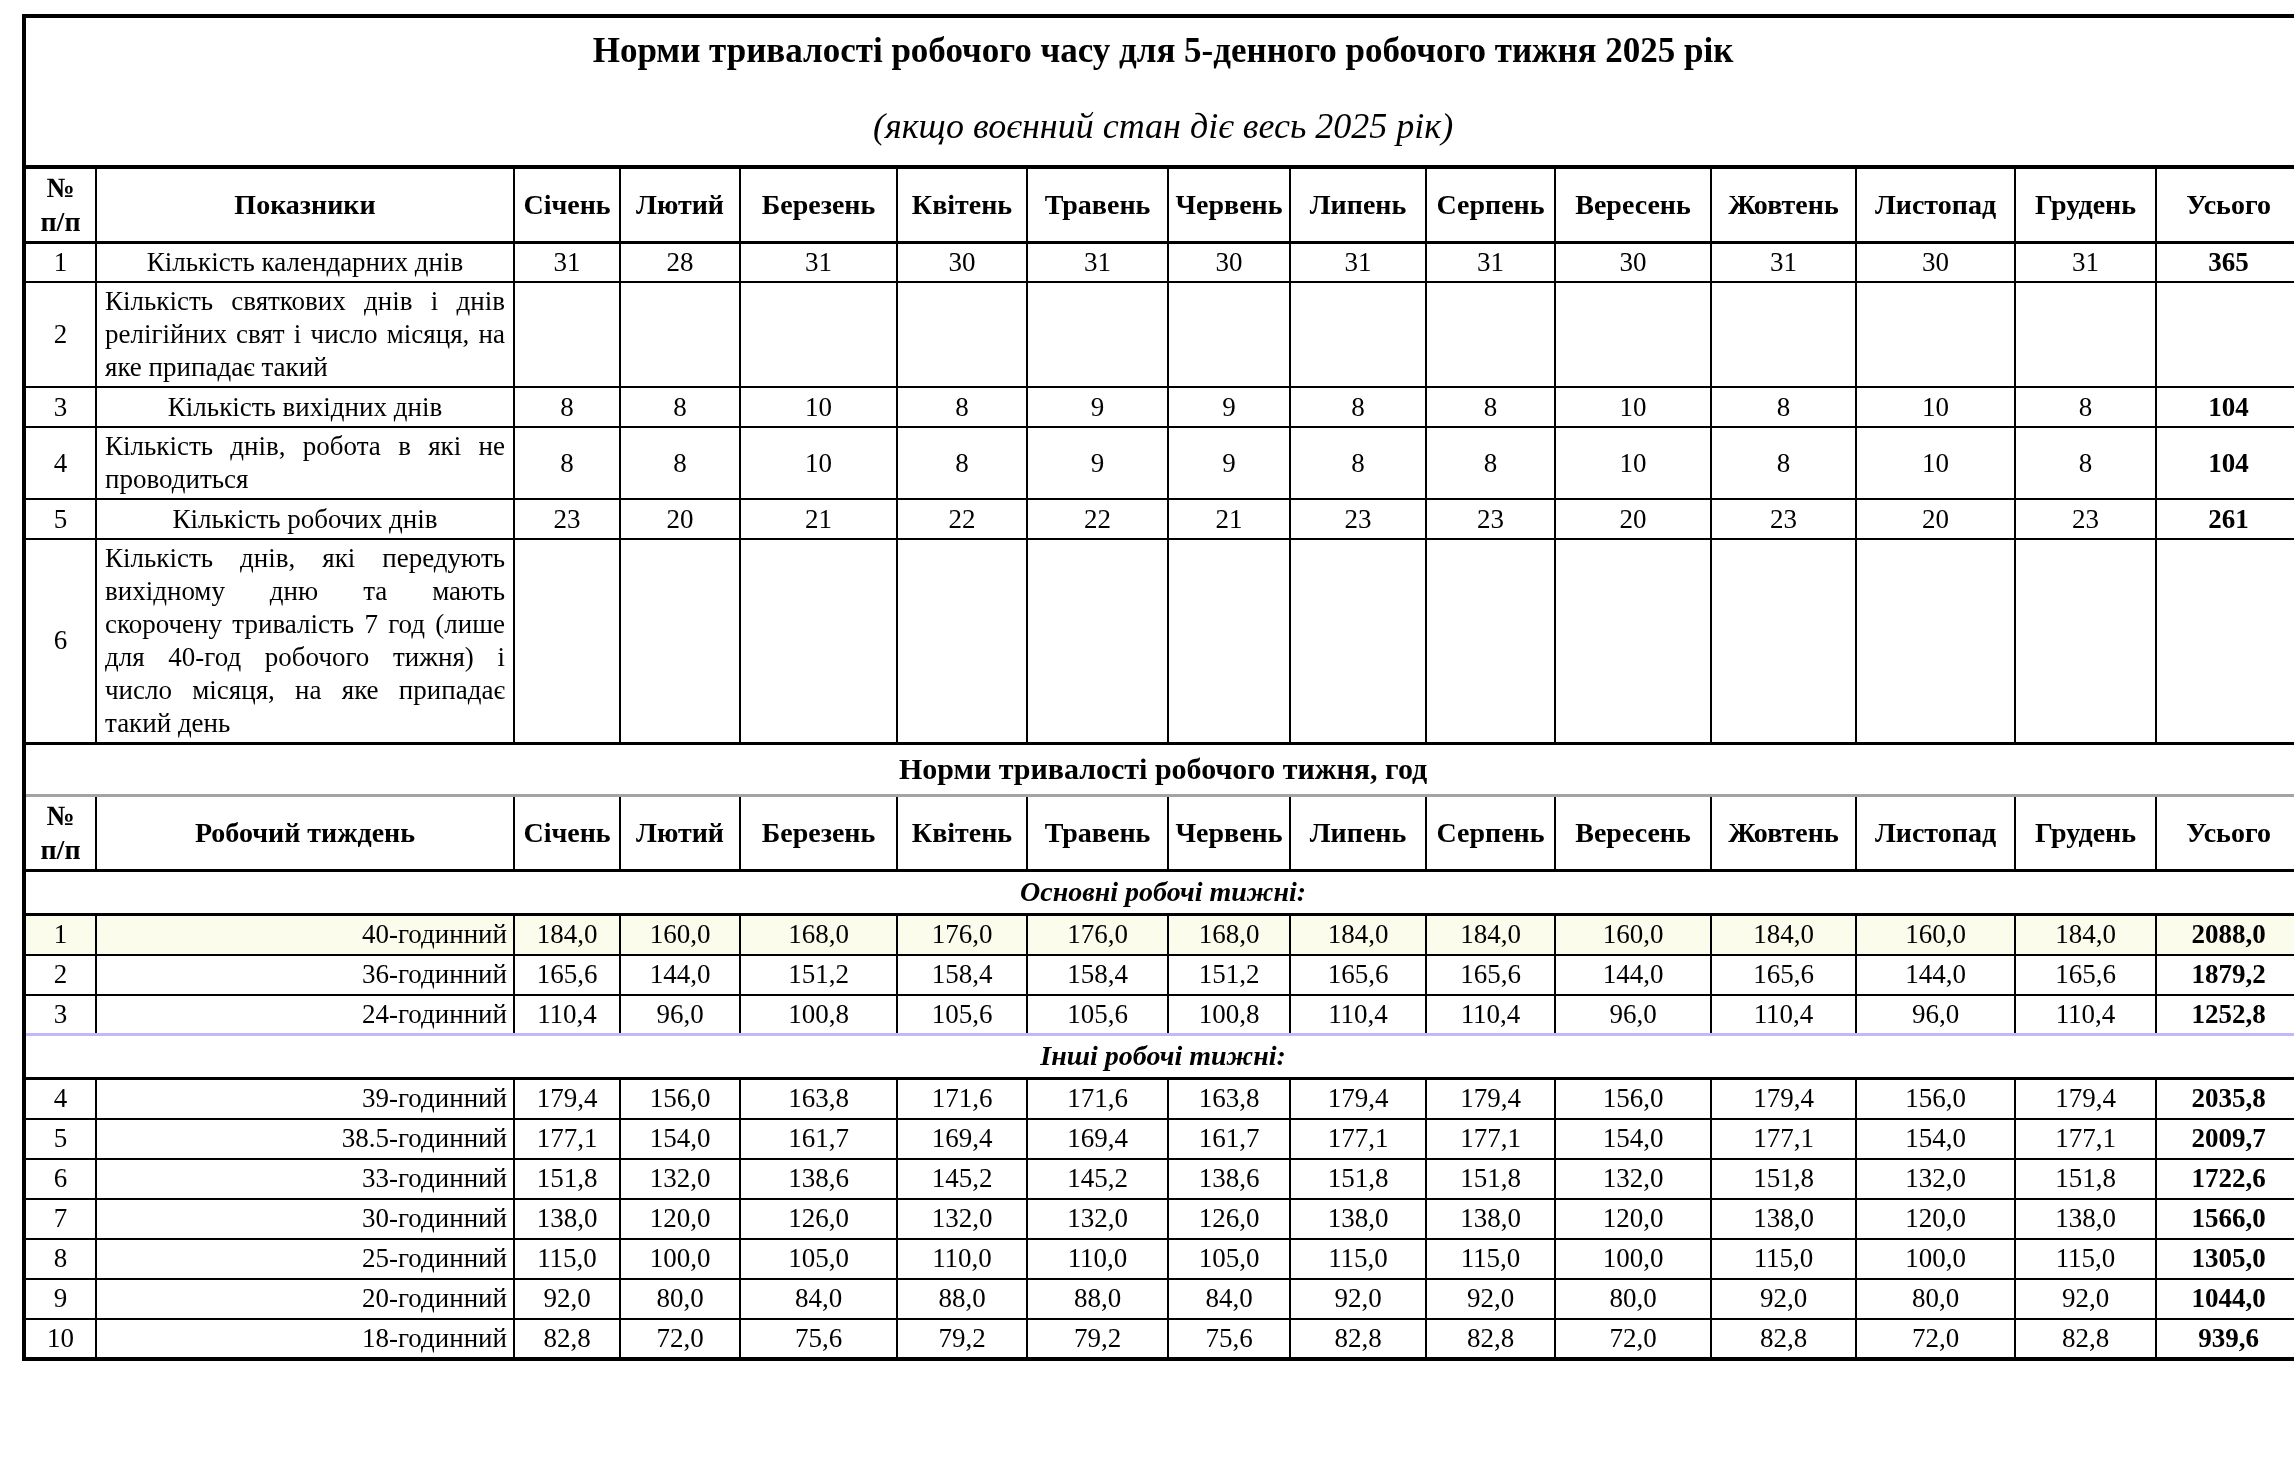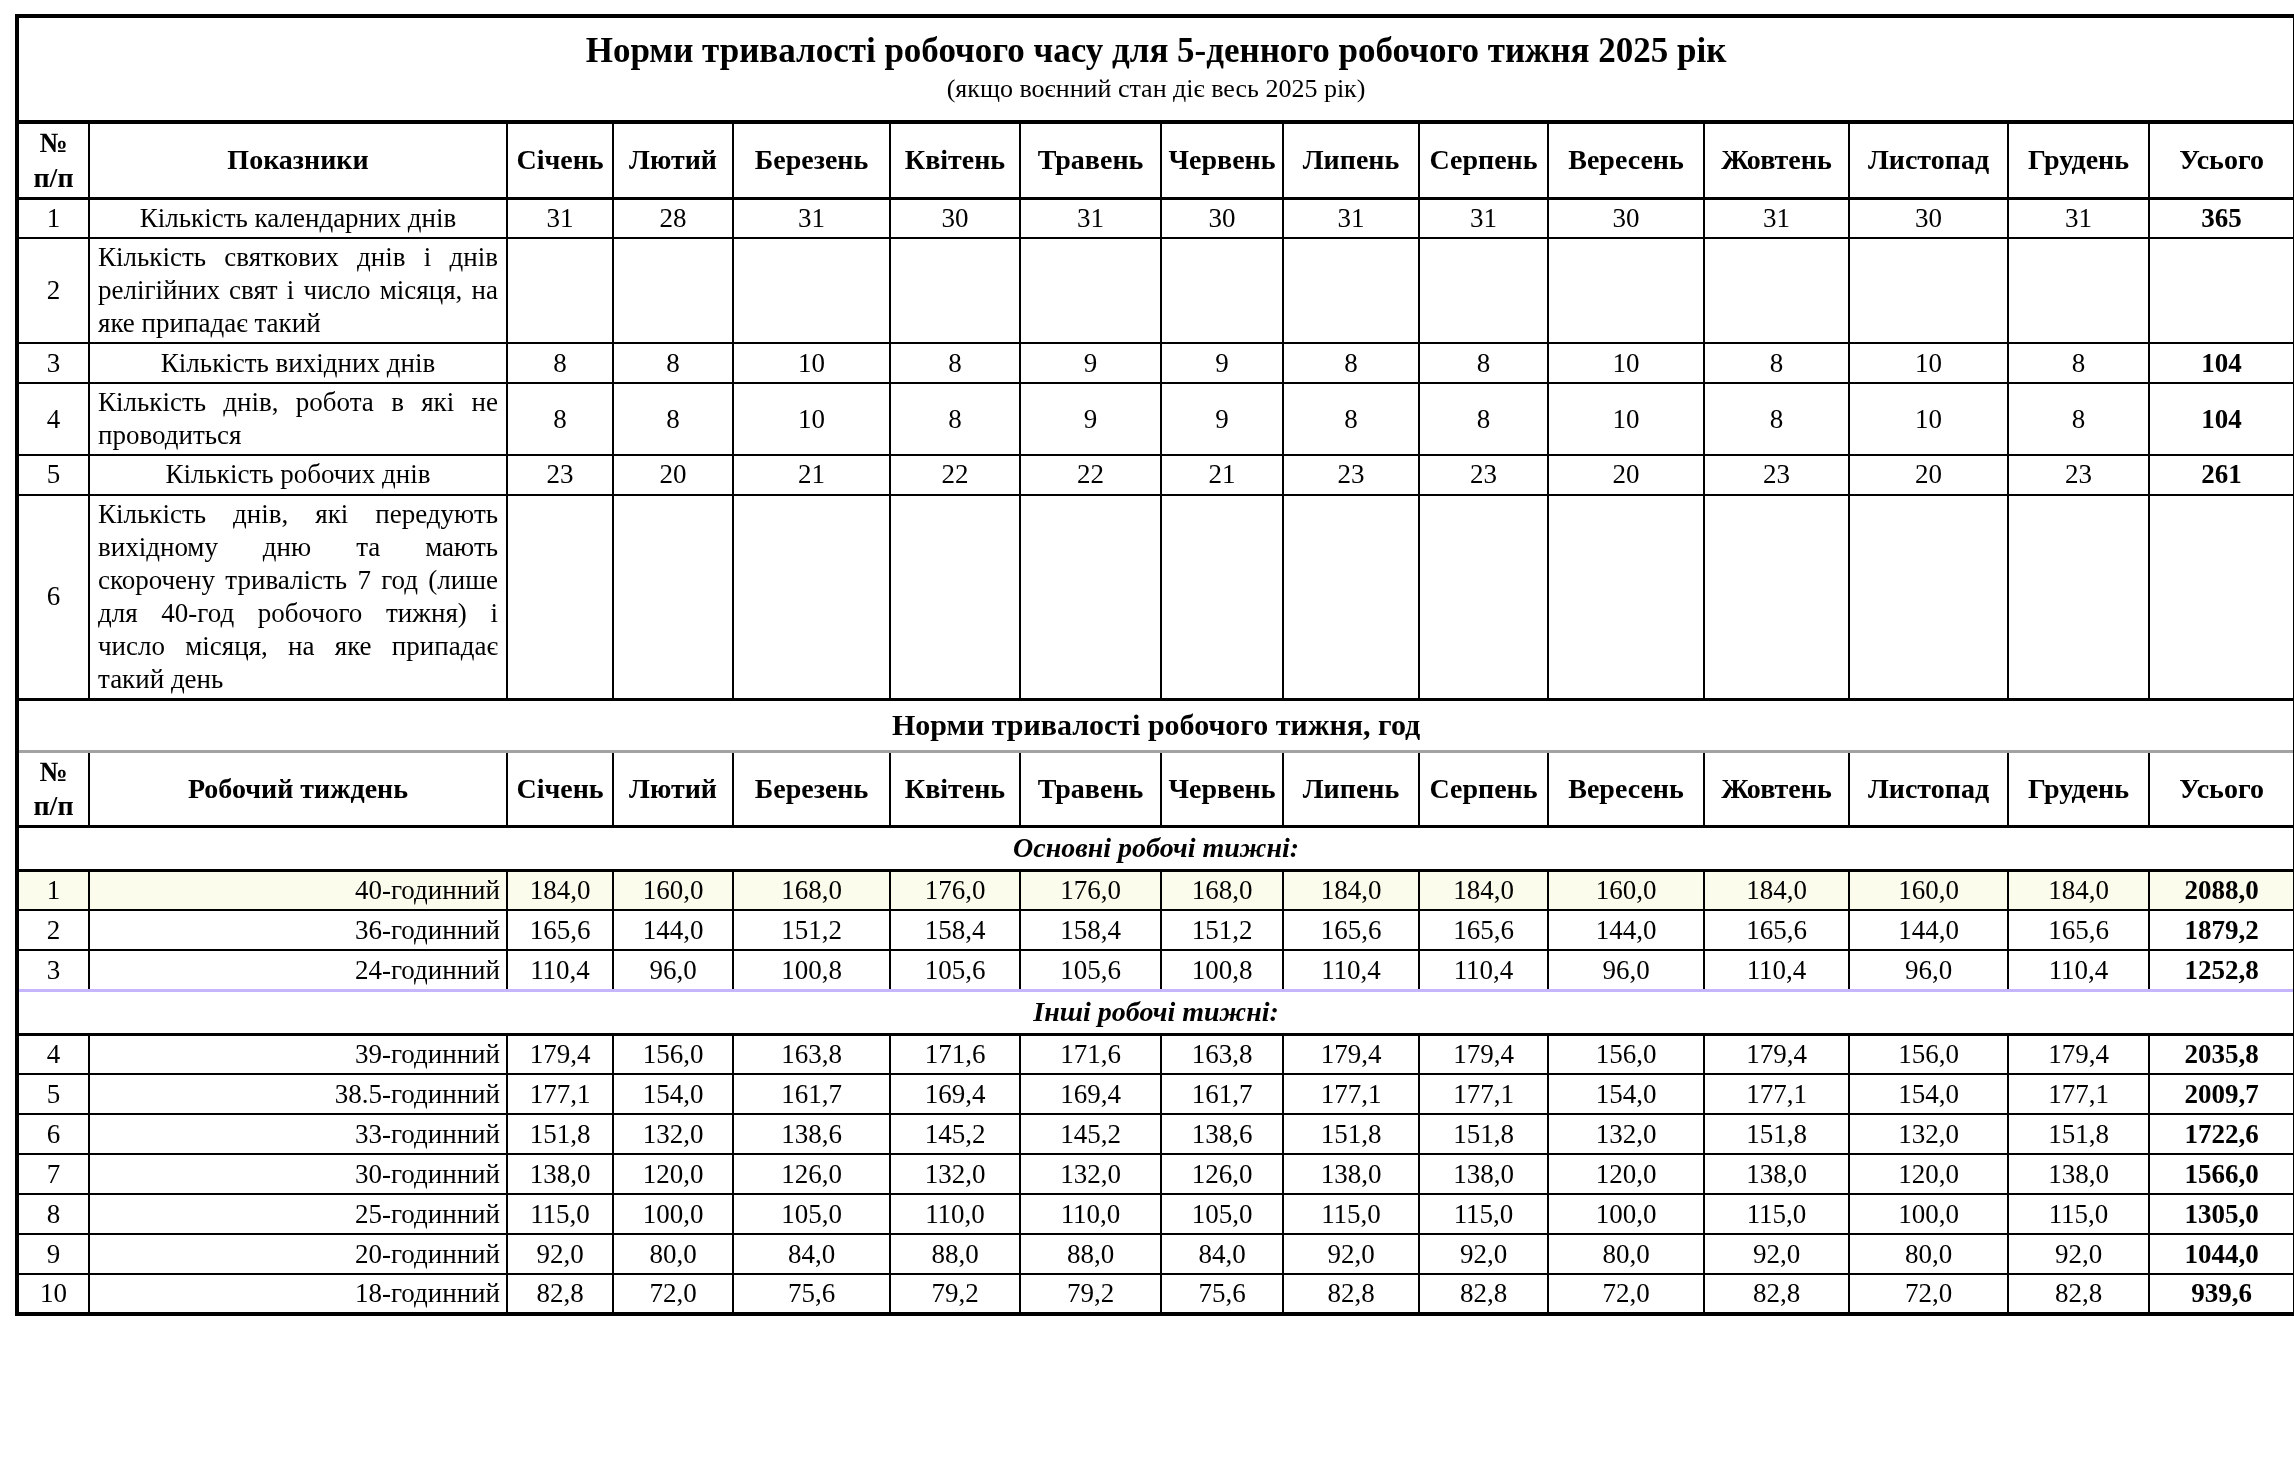--- a/index.html
+++ b/index.html
@@ -4,21 +4,21 @@
 <style>
   * { box-sizing: border-box; margin: 0; padding: 0; }
   html, body { background: #ffffff; }
   body {
     width: 2294px;
     height: 1476px;
     font-family: "Liberation Serif", serif;
     color: #000;
     overflow: hidden;
   }
-  .page { padding: 14px 15px; }
+  .page { padding: 14px 22px; }
 
   table {
     border-collapse: collapse;
     table-layout: fixed;
     width: 2278px;
     border: 4px solid #000;
   }
   td, th {
     border: 2px solid #000;
     text-align: center;
@@ -29,21 +29,21 @@
     overflow: hidden;
     background: #fff;
   }
 
   
   .title-cell {
     border-bottom: 4px solid #000;
     padding: 12px 10px 16px;
   }
   .doc-title   { font-size: 35px; font-weight: bold; }
-  .doc-subtitle{ font-size: 26px; margin-top: 0; }
+  .doc-subtitle{ font-size: 36px; font-style: italic; margin-top: 32px; }
 
   
   tr.h-row th {
     font-weight: bold;
     font-size: 28px;
     height: 74px;
     border-bottom: 3px solid #000;
     border-top: 3px solid #000;
   }
   th.num-h { font-size: 26px; white-space: pre-line; }

